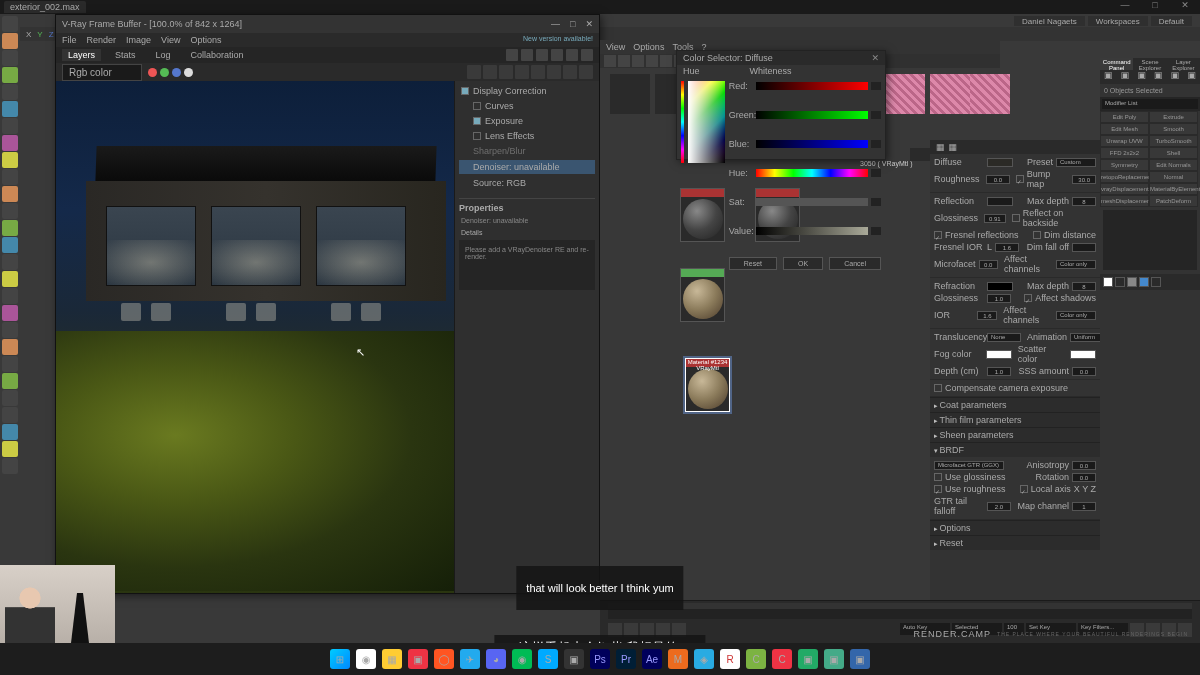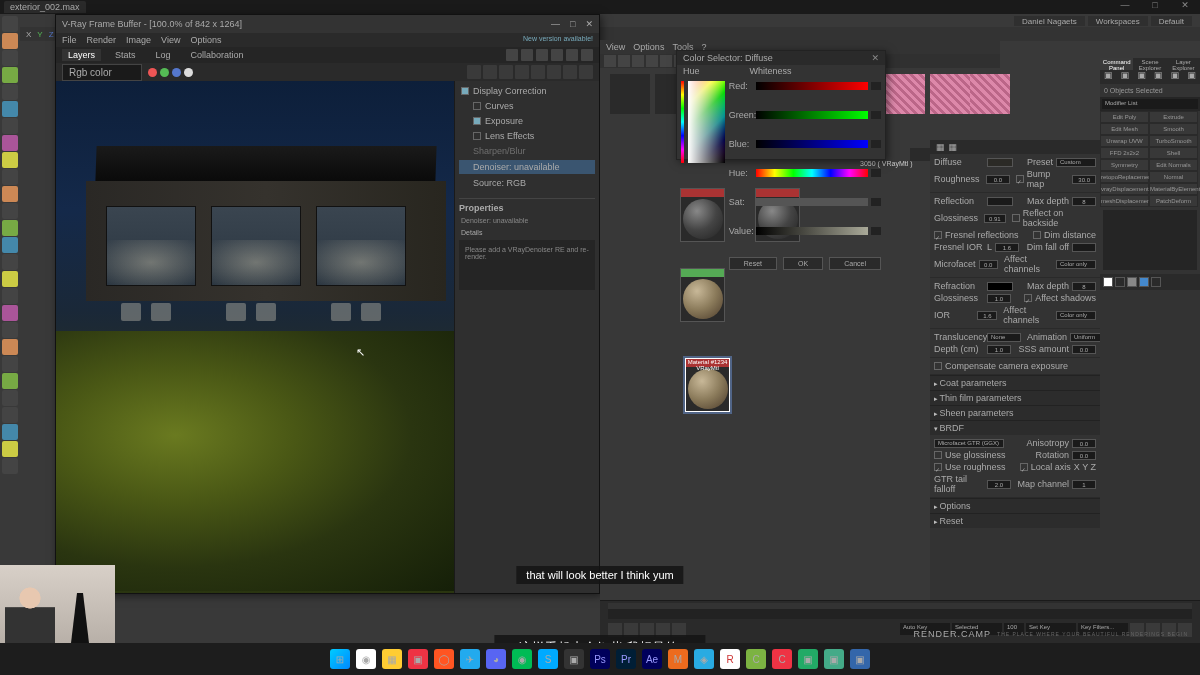--- a/index.html
+++ b/index.html
@@ -105,21 +105,21 @@
 .cmdpanel .tabs{height:12px;display:flex;background:#2a2a2a}
 .cmdpanel .tabs span{flex:1;text-align:center;font-size:6px;padding:1px}
 .cmdpanel .tabs .on{background:#3a3a3a;color:#fff}
 .cmdpanel .lst{background:#252525;padding:2px;height:14px;display:flex;align-items:center}
 .cmdpanel .lst .dd{flex:1;background:#1a1a1a;height:10px;font-size:6px;padding:1px 3px}
 .cmdpanel .grid2{display:flex;flex-wrap:wrap}
 .cmdpanel .grid2 .b{width:49px;height:12px;background:#383838;border:1px solid #2a2a2a;font-size:6px;text-align:center;line-height:10px;color:#999}
 .cmdpanel .colorrow{display:flex;gap:2px;padding:3px;background:#2a2a2a;margin-top:4px}
 .cmdpanel .colorrow span{width:10px;height:10px;border:1px solid #555}
 .cmdpanel .colorrow .c1{background:#fff}.cmdpanel .colorrow .c2{background:#888}.cmdpanel .colorrow .c3{background:#48c}
-.subtitle1{position:absolute;left:50%;transform:translateX(-50%);top:566px;background:rgba(20,20,20,.85);padding:3px 10px;font-size:11px;color:#fff}
+.subtitle1{position:absolute;left:50%;transform:translateX(-50%);top:566px;background:rgba(20,20,20,.85);padding:16px 10px;font-size:11px;color:#fff}
 .subtitle2{position:absolute;left:50%;transform:translateX(-50%);top:635px;background:rgba(20,20,20,.85);padding:4px 24px;font-size:13px;color:#fff}
 .timeline{position:absolute;left:600px;right:0;top:600px;height:44px;background:#2a2a2a;border-top:1px solid #1a1a1a}
 .timeline .track{height:16px;background:#222;margin:2px 8px;position:relative}
 .timeline .tick{height:6px;background:#333}
 .timeline .ctrls{display:flex;gap:2px;padding:2px 8px;align-items:center}
 .timeline .ctrls .b{width:14px;height:14px;background:#3a3a3a}
 .timeline .ctrls .wide{width:50px;height:12px;background:#1a1a1a;font-size:6px;padding:1px 3px}
 .timeline .ctrls .r{margin-left:auto;display:flex;gap:2px}
 .webcam{position:absolute;left:0;bottom:32px;width:115px;height:78px;background:linear-gradient(180deg,#d8d0c8,#b8b0a8);overflow:hidden}
 .webcam .person{position:absolute;left:5px;bottom:0;width:50px;height:60px;background:radial-gradient(circle at 50% 25%,#e8c8b0 0%,#e8c8b0 20%,transparent 21%),linear-gradient(180deg,transparent 40%,#333 41%);border-radius:20px 20px 0 0}
@@ -492,20 +492,27 @@
         <span class="dd" style="flex:0 0 40px">Color only</span>
       </div>
   </div>
   <div class="sec">
     <div class="rw">
         <span class="l">Translucency</span>
         <span class="dd" style="flex:0 0 34px">None</span>
         <span style="flex:1"></span>
         <span>Animation</span>
         <span class="dd" style="flex:0 0 34px">Uniform</span>
+      </div>
+    <div class="rw">
+        <span class="l">Fog color</span>
+        <span class="sw" style="background:#fff"></span>
+        <span style="flex:1"></span>
+        <span>Scatter color</span>
+        <span class="sw" style="background:#fff"></span>
       </div>
     <div class="rw">
         <span class="l">Depth (cm)</span>
         <span class="sp">1.0</span>
         <span style="flex:1"></span>
         <span>SSS amount</span>
         <span class="sp">0.0</span>
       </div>
   </div>
   <div class="sec">

